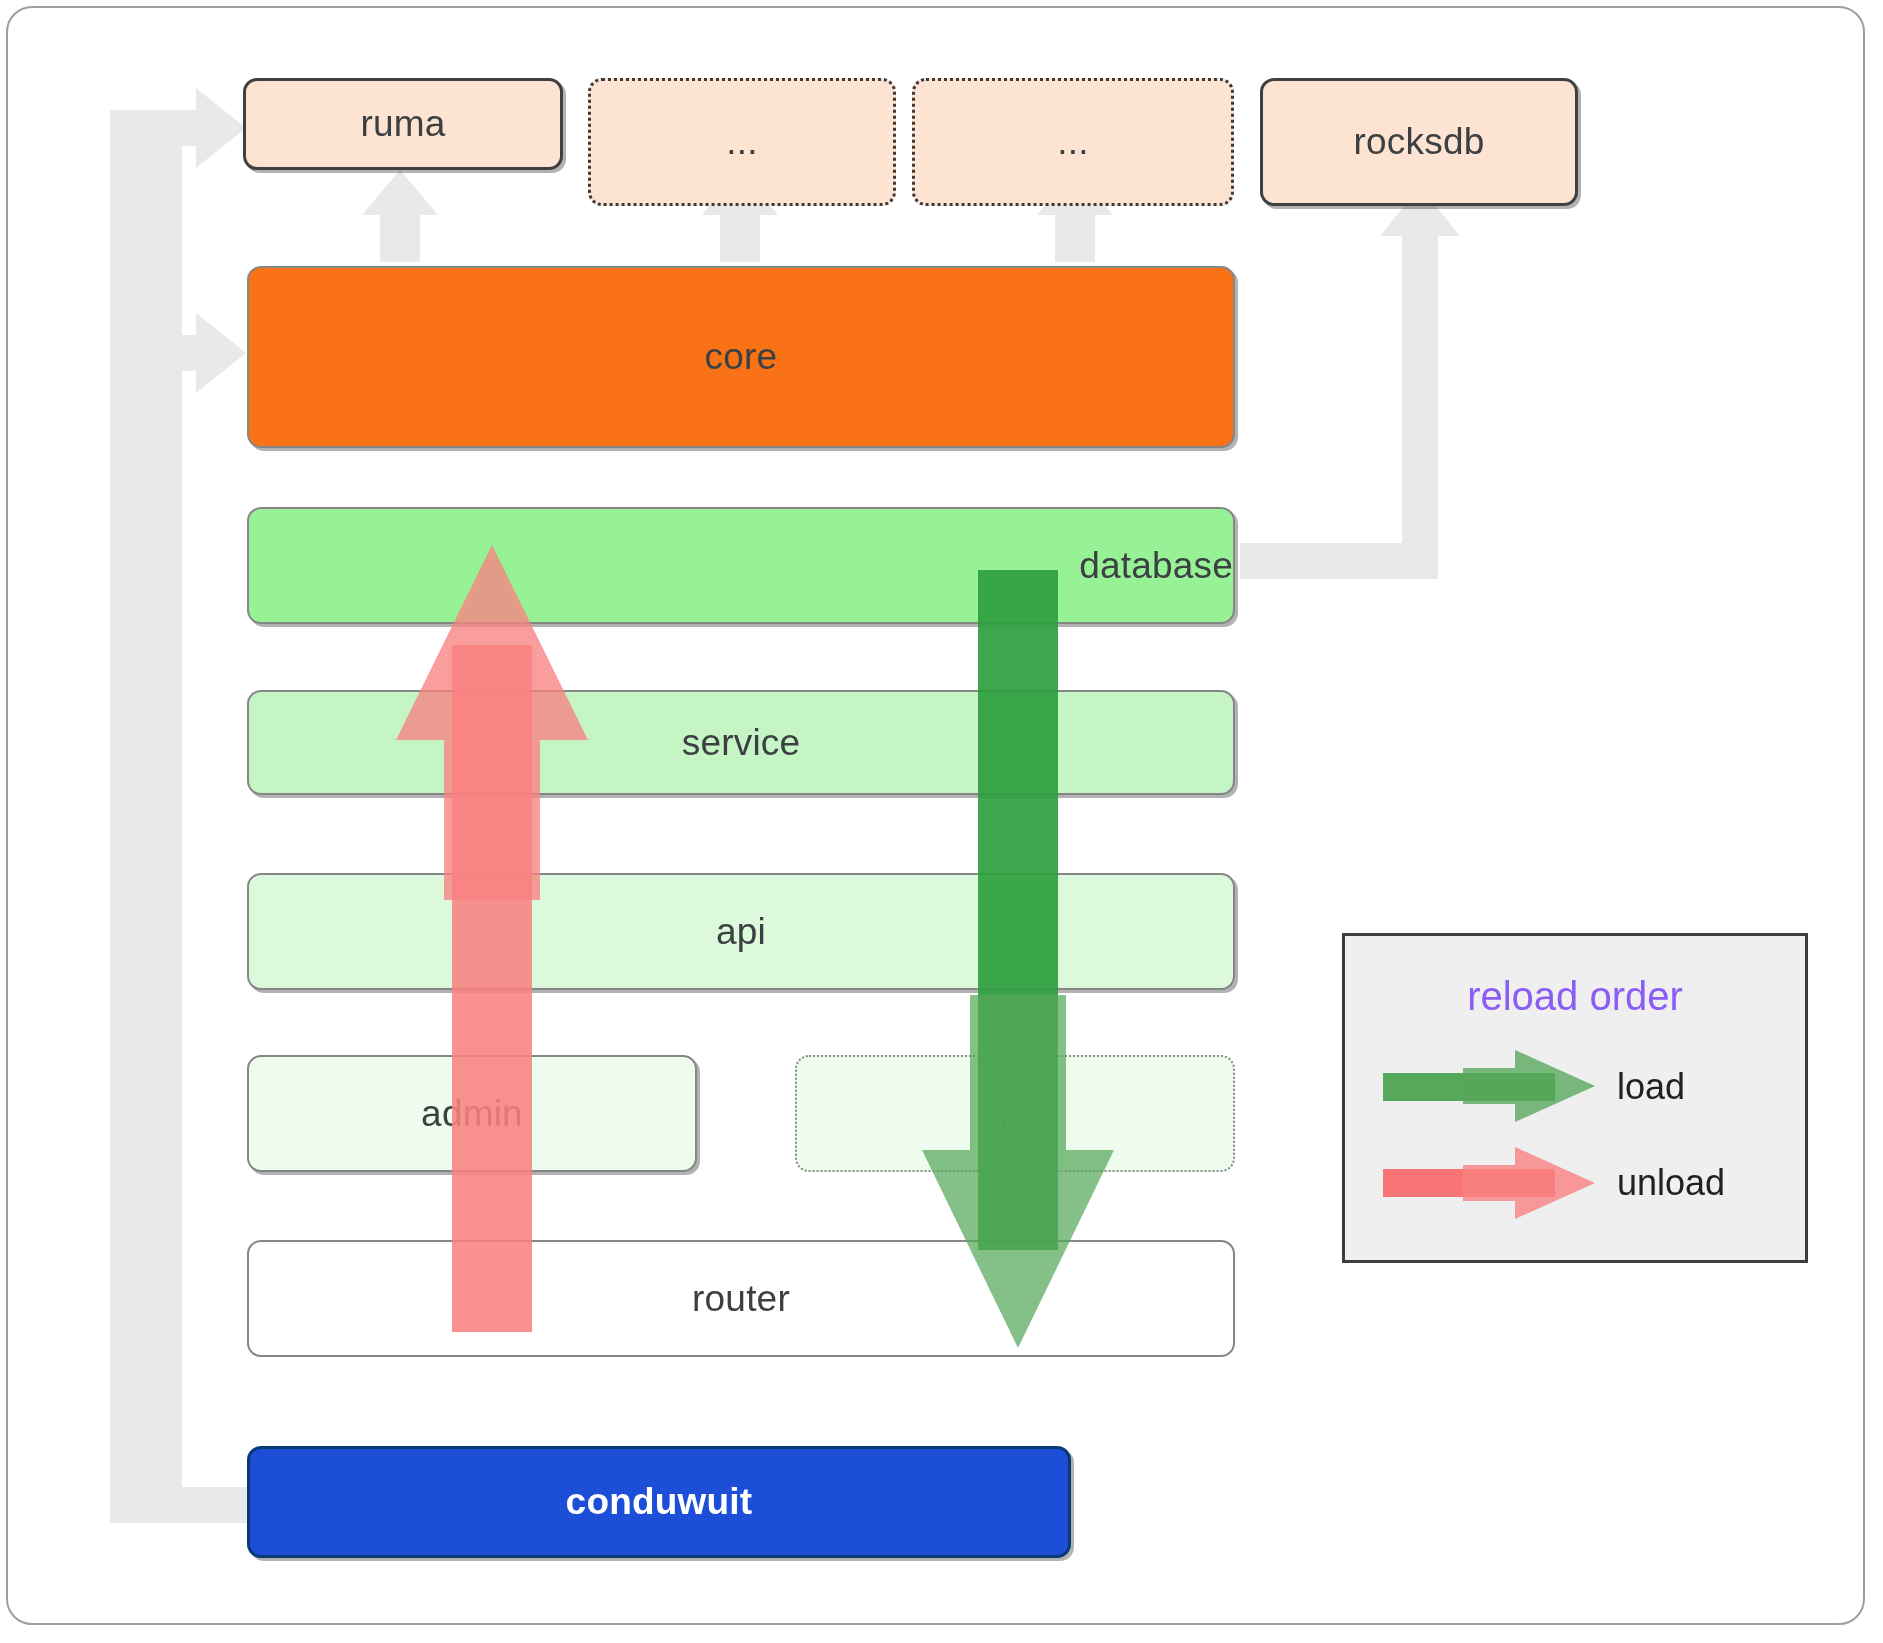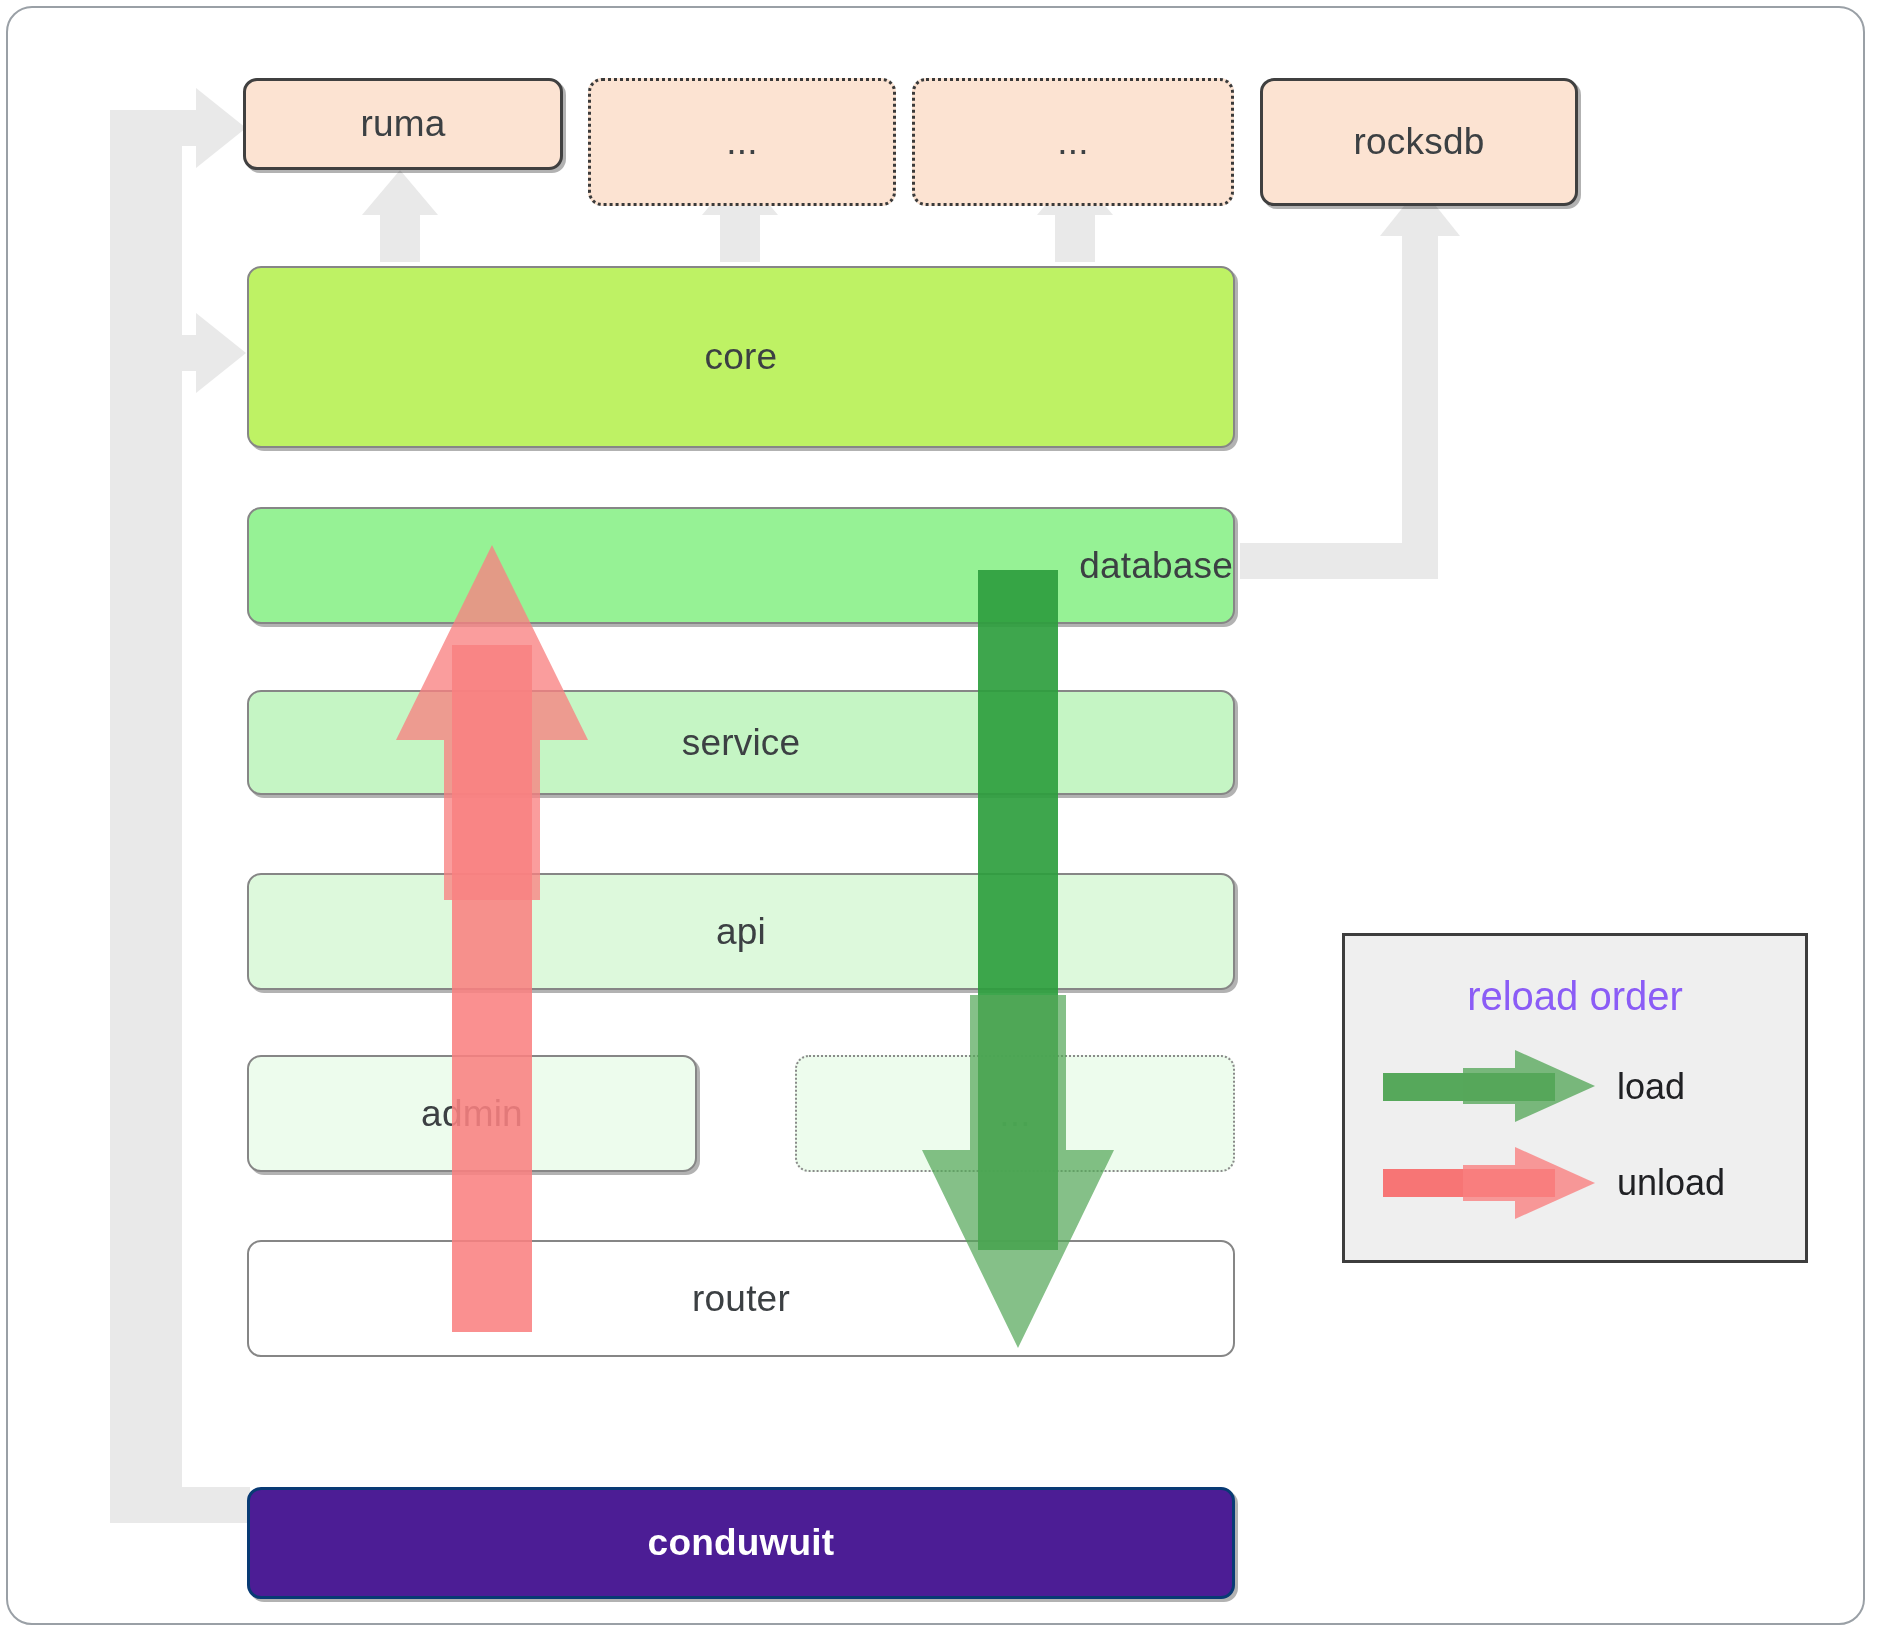--- a/index.html
+++ b/index.html
@@ -85,21 +85,21 @@
   </div>
 
   <div class="box dotted" style="left:912px;top:78px;width:322px;height:128px;background:#fce3d2;">
     <span>...</span>
   </div>
 
   <div class="box solid shadowed" style="left:1260px;top:78px;width:318px;height:128px;background:#fce3d2;">
     <span>rocksdb</span>
   </div>
 
-  <div class="box gray shadowed" style="left:247px;top:266px;width:988px;height:182px;background:#bef264;">
+  <div class="box gray shadowed" style="left:247px;top:266px;width:988px;height:182px;background:#f97316;">
     <span>core</span>
   </div>
 
   <div class="box gray shadowed" style="left:247px;top:507px;width:988px;height:117px;background:#96f295;justify-content:flex-end;">
     <span>database</span>
   </div>
 
   <div class="box gray shadowed" style="left:247px;top:690px;width:988px;height:105px;background:#c5f5c4;">
     <span>service</span>
   </div>
@@ -130,21 +130,21 @@
     </g>
 
     <g fill="#2e9e3e" fill-opacity="0.92">
       <rect x="978" y="570" width="80" height="680"></rect>
     </g>
     <g fill="#56a75a" fill-opacity="0.72">
       <path d="M1018 1348 L922 1150 L970 1150 L970 995 L1066 995 L1066 1150 L1114 1150 Z"></path>
     </g>
   </svg>
 
-  <div class="box solid shadowed white-text" style="left:247px;top:1487px;width:988px;height:112px;background:#4c1d95;border-color:#083a74;">
+  <div class="box solid shadowed white-text" style="left:247px;top:1446px;width:824px;height:112px;background:#1d4ed8;border-color:#083a74;">
     <span>conduwuit</span>
   </div>
 
   <div class="legend" style="left:1342px;top:933px;width:466px;height:330px;">
     <div class="legend-title" style="top:38px;left:0;">reload order</div>
 
     <svg style="position:absolute;left:0;top:0;width:466px;height:330px;" viewBox="0 0 466 330">
 
       <g>
         <rect x="38" y="137" width="172" height="28" fill="#4da352" fill-opacity="0.95"></rect>

